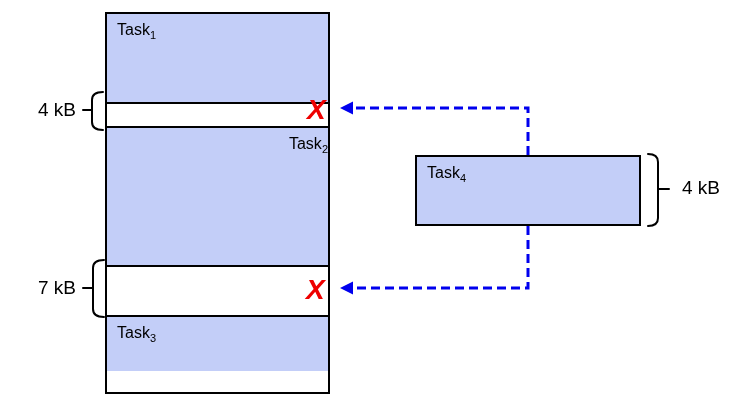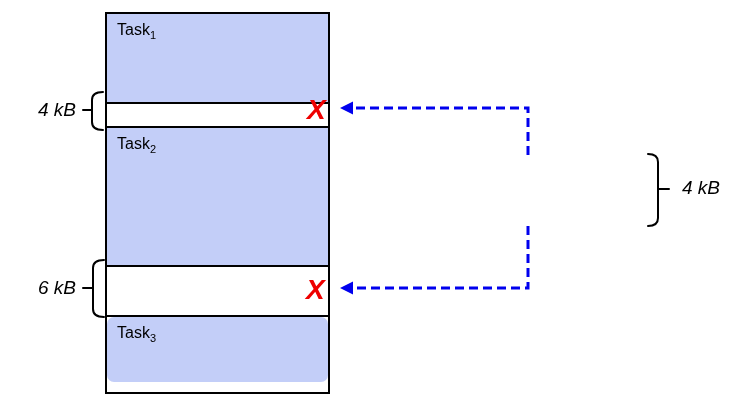--- a/index.html
+++ b/index.html
@@ -26,23 +26,23 @@
     background:#ffffff;
   }
   .segment{box-sizing:border-box;width:100%;}
   .segment.task{
     background:var(--color-task-fill);
   }
   .segment.divided{border-bottom:2px solid var(--color-block-border);}
   .segment.free{background:#ffffff;position:relative;}
   .seg-task1{height:90px;}
   .seg-gap1{height:24px;}
-  .seg-task2{height:139px;}
+  .seg-task2{height:139px;text-align:right;}
   .seg-gap2{height:50px;}
-  .seg-task3{height:65px;border-radius:7px;}
+  .seg-task3{height:54px;}
   .task-label{
     display:inline-block;
     padding:6px 0 0 10px;
     font-size:16px;
     line-height:1.2;
   }
   .task-label sub{font-size:11px;line-height:0;}
   
   .task4-box{
     position:absolute;left:415px;top:155px;
@@ -50,21 +50,20 @@
     border:2px solid var(--color-block-border);
     box-sizing:border-box;
     background:var(--color-task-fill);
   }
   
   .size-label{
     position:absolute;
     font-size:19px;
     line-height:22px;
     white-space:nowrap;
-    font-style:italic;
   }
   .size-4kb{left:8px;top:99px;width:68px;text-align:right;}
   .size-8kb{left:8px;top:277px;width:68px;text-align:right;}
   .size-12kb{left:682px;top:177px;text-align:left;}
   
   .reject-x{
     position:absolute;
     font-size:28px;
     font-weight:bold;
     font-style:italic;
@@ -105,23 +104,26 @@
     <div class="segment free divided seg-gap1"></div>
     <div class="segment task divided seg-task2">
       <span class="task-label"><span>Task</span><sub>2</sub></span>
     </div>
     <div class="segment free divided seg-gap2"></div>
     <div class="segment task seg-task3">
       <span class="task-label"><span>Task</span><sub>3</sub></span>
     </div>
   </div>
 
+  <div class="task4-box">
+    <span class="task-label"><span>Task</span><sub>4</sub></span>
+  </div>
 
   <div class="size-label size-4kb">4 kB</div>
-  <div class="size-label size-8kb">6 kB</div>
+  <div class="size-label size-8kb">7 kB</div>
   <div class="size-label size-12kb">4 kB</div>
 
   <div class="reject-x reject-x-top">X</div>
   <div class="reject-x reject-x-bottom">X</div>
 
   <svg class="overlay" viewBox="0 0 753 401" xmlns="http://www.w3.org/2000/svg">
 
     <path class="brace" d="M103,92 Q92,92 92,100 L92,110 L83,110 M92,110 L92,122 Q92,130 103,130"></path>
 
     <path class="brace" d="M104,260 Q93,260 93,268 L93,288 L83,288 M93,288 L93,309 Q93,317 104,317"></path>

